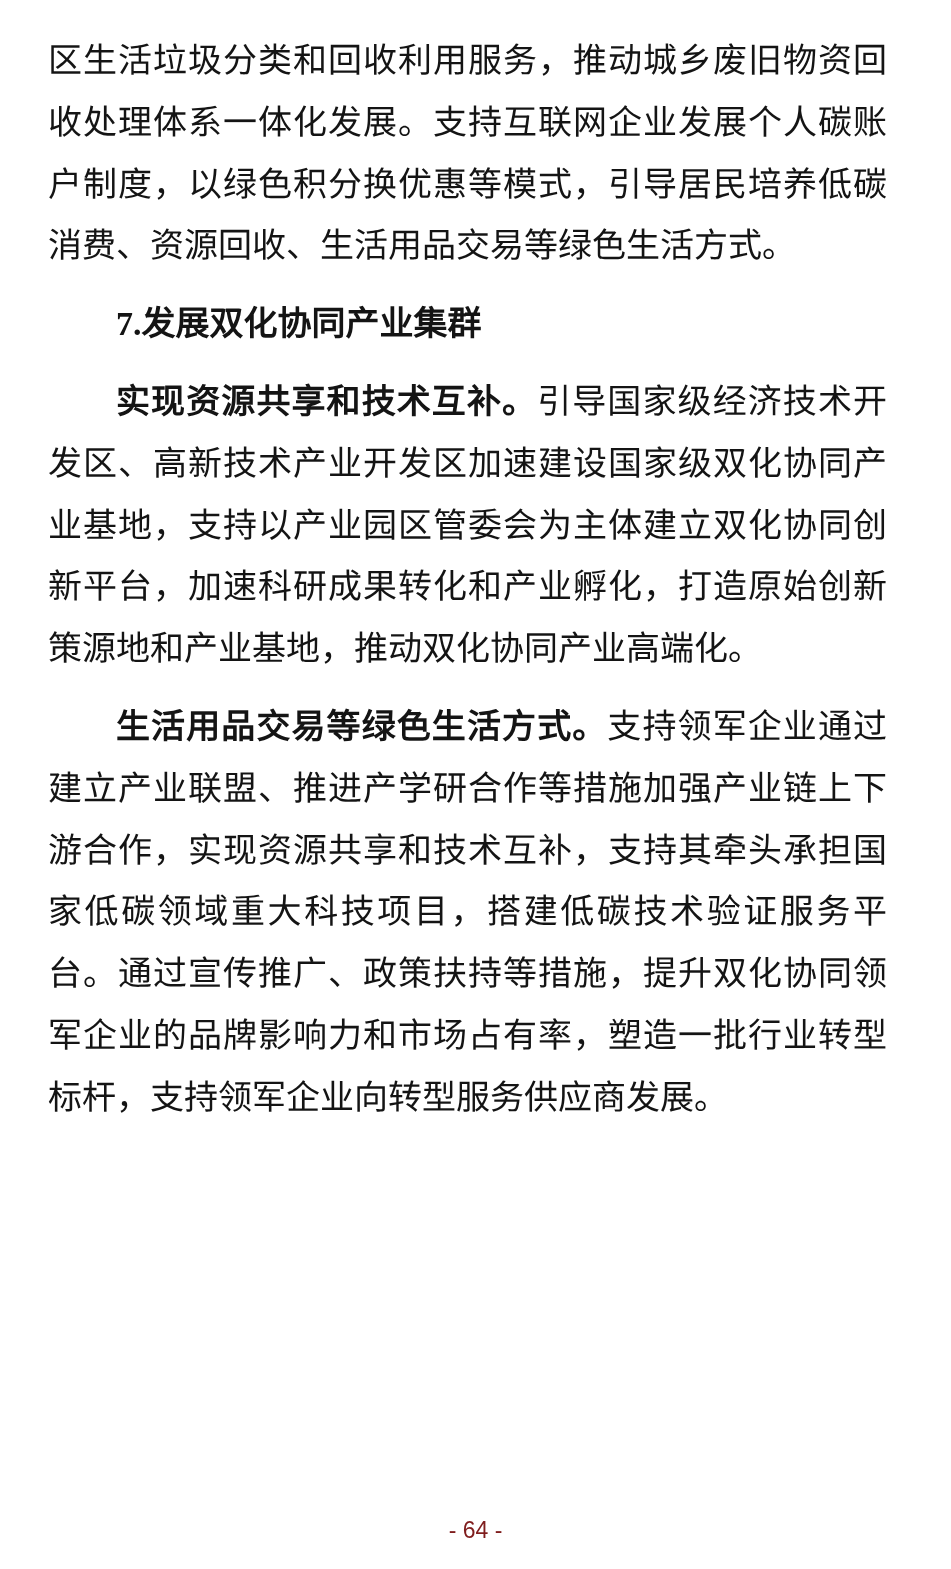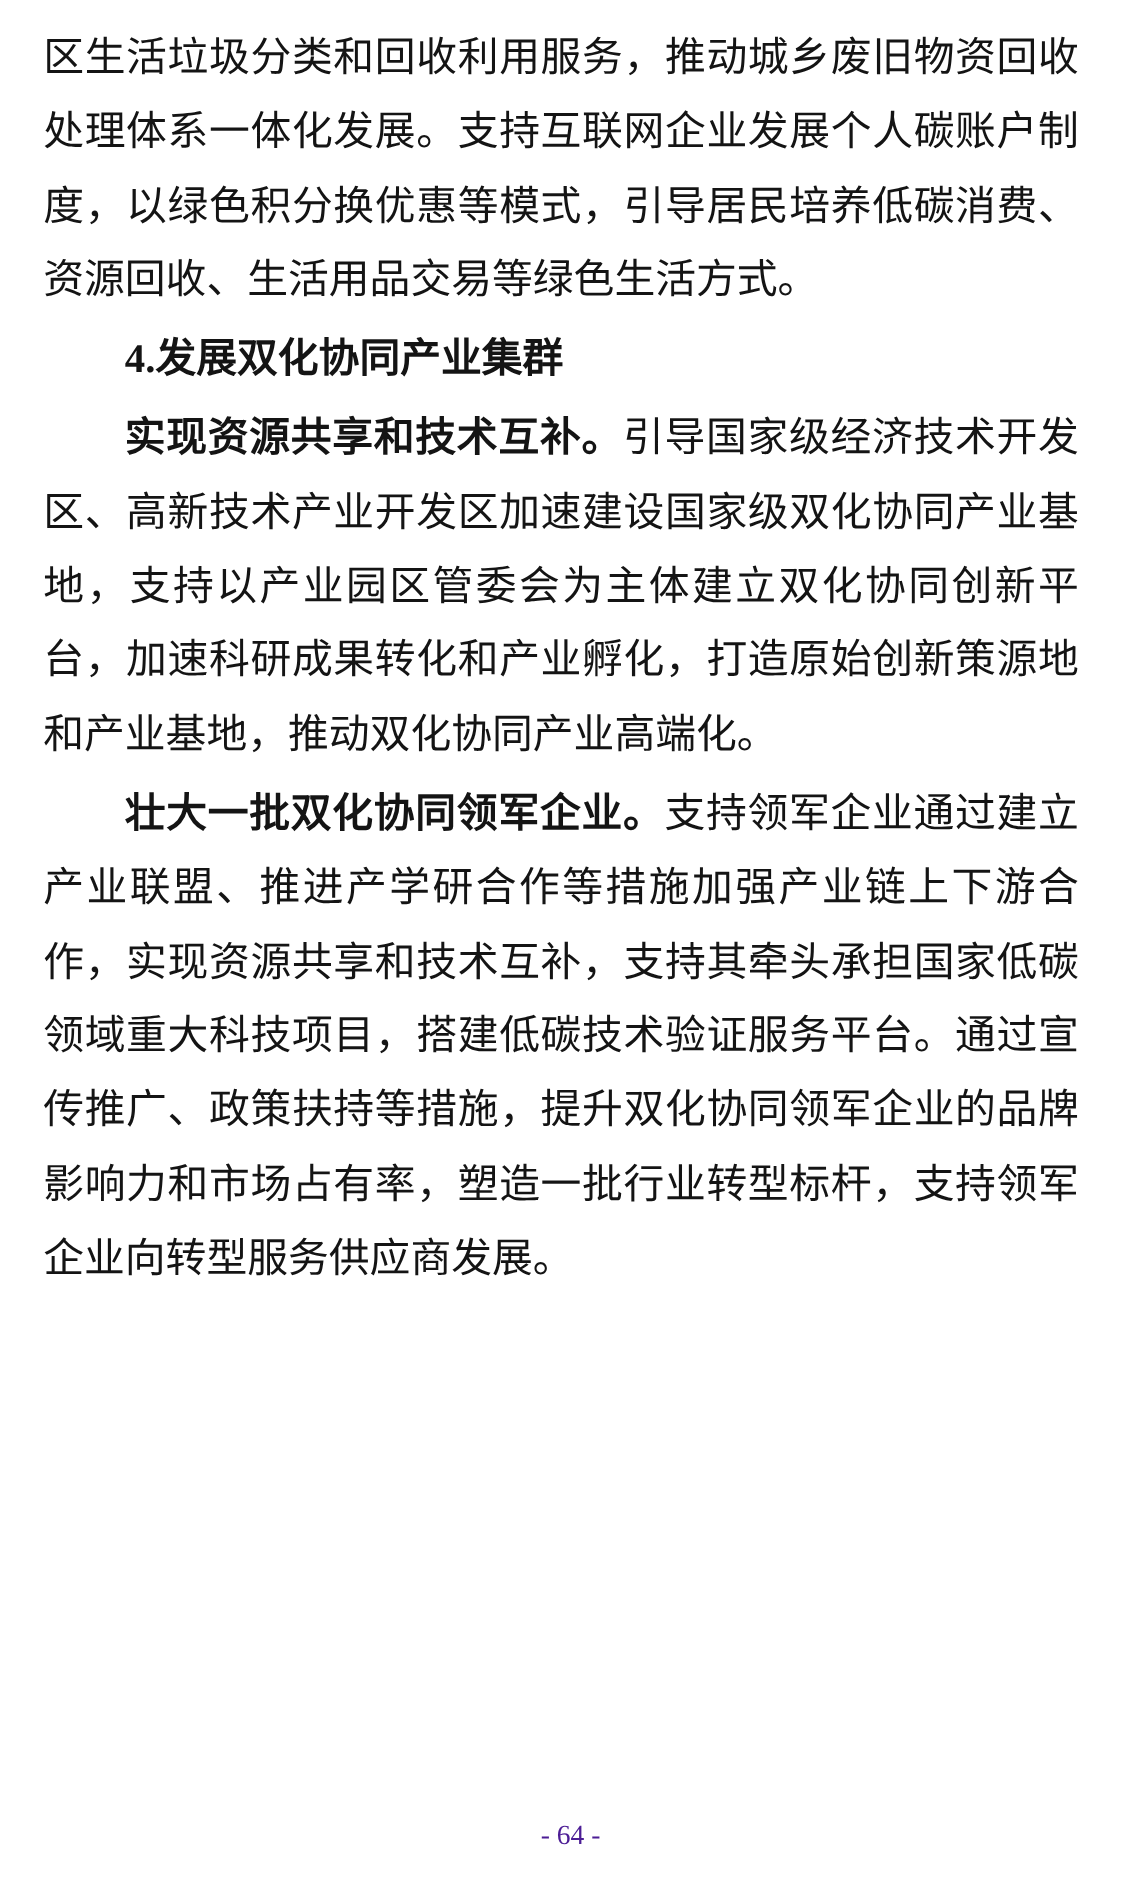--- a/index.html
+++ b/index.html
@@ -15,21 +15,21 @@
     color: #141414;
     font-family: "Liberation Serif", "DejaVu Serif", serif;
     overflow: hidden;
     box-sizing: border-box;
   }
   .doc-body {
     padding: 14px 48px 0 32px;
     box-sizing: border-box;
   }
   .doc-body p {
-    margin: 4px;
+    margin: 16px;
     font-size: 34px;
     line-height: 61.8px;
     text-align: justify;
     text-align-last: left;
     text-justify: inter-character;
     letter-spacing: 0;
     word-break: break-all;
     overflow-wrap: anywhere;
   }
   .doc-body p.indent {
@@ -42,29 +42,29 @@
     font-weight: 700;
   }
   .page-number {
     position: absolute;
     left: 0;
     right: 0;
     bottom: 26px;
     text-align: center;
     font-size: 23px;
     line-height: 26px;
-    color: #4c1d95;
-    font-family: Liberation Serif, serif;
+    color: #7f1d1d;
+    font-family: Liberation Sans, sans-serif;
   }
 </style>
 </head>
 <body>
 
 <div class="page">
   <div class="doc-body">
 
   <p><span>区生活垃圾分类和回收利用服务，推动城乡废旧物资回收处理体系一体化发展。支持互联网企业发展个人碳账户制度，以绿色积分换优惠等模式，引导居民培养低碳消费、资源回收、生活用品交易等绿色生活方式。</span></p>
-      <p class="indent heading"><span class="run-bold">4.发展双化协同产业集群</span></p>
+      <p class="indent heading"><span class="run-bold">7.发展双化协同产业集群</span></p>
       <p class="indent"><span class="run-bold">实现资源共享和技术互补。</span><span>引导国家级经济技术开发区、高新技术产业开发区加速建设国家级双化协同产业基地，支持以产业园区管委会为主体建立双化协同创新平台，加速科研成果转化和产业孵化，打造原始创新策源地和产业基地，推动双化协同产业高端化。</span></p>
-      <p class="indent"><span class="run-bold">壮大一批双化协同领军企业。</span><span>支持领军企业通过建立产业联盟、推进产学研合作等措施加强产业链上下游合作，实现资源共享和技术互补，支持其牵头承担国家低碳领域重大科技项目，搭建低碳技术验证服务平台。通过宣传推广、政策扶持等措施，提升双化协同领军企业的品牌影响力和市场占有率，塑造一批行业转型标杆，支持领军企业向转型服务供应商发展。</span></p>
+      <p class="indent"><span class="run-bold">生活用品交易等绿色生活方式。</span><span>支持领军企业通过建立产业联盟、推进产学研合作等措施加强产业链上下游合作，实现资源共享和技术互补，支持其牵头承担国家低碳领域重大科技项目，搭建低碳技术验证服务平台。通过宣传推广、政策扶持等措施，提升双化协同领军企业的品牌影响力和市场占有率，塑造一批行业转型标杆，支持领军企业向转型服务供应商发展。</span></p>
     </div>
   <div class="page-number">- 64 -</div>
 </div>
 
 </body></html>

